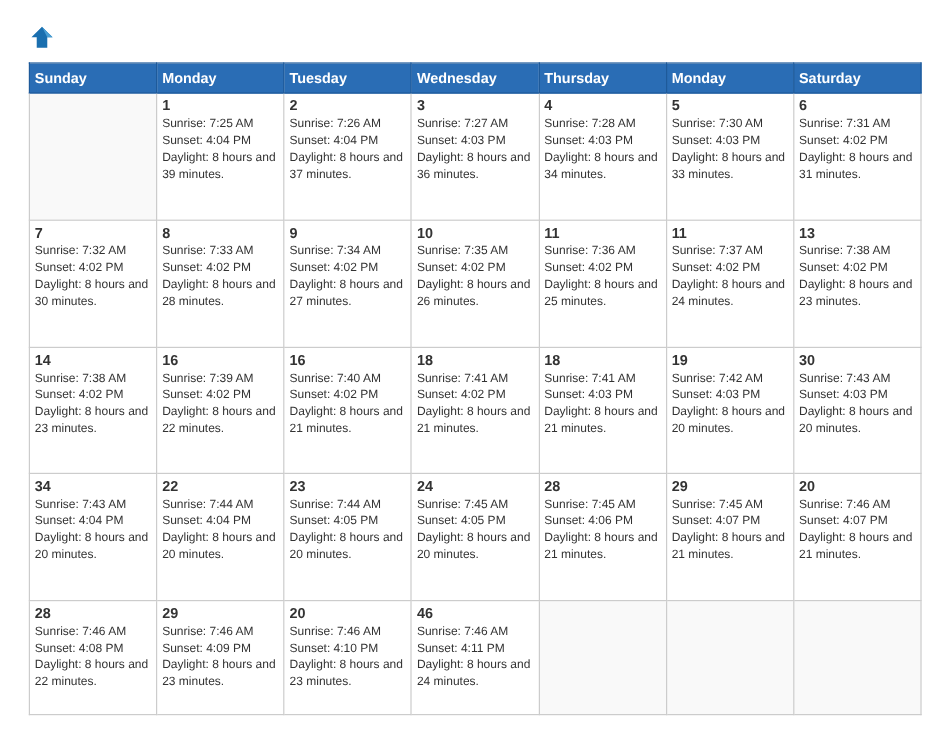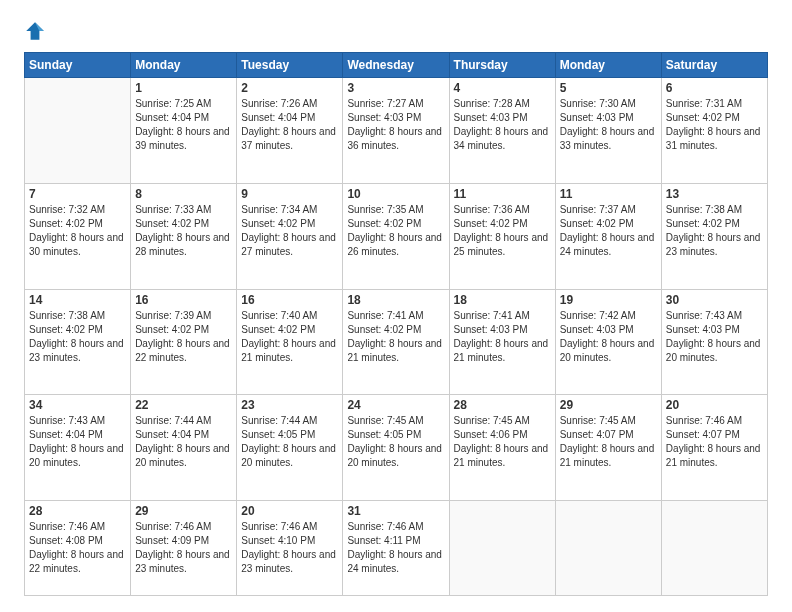--- a/index.html
+++ b/index.html
@@ -256,21 +256,21 @@
           </td>
           <td>
             <span class="day-number">29</span>
             <div class="cell-text">Sunrise: 7:46 AM<br>Sunset: 4:09 PM<br>Daylight: 8 hours and 23 minutes.</div>
           </td>
           <td>
             <span class="day-number">20</span>
             <div class="cell-text">Sunrise: 7:46 AM<br>Sunset: 4:10 PM<br>Daylight: 8 hours and 23 minutes.</div>
           </td>
           <td>
-            <span class="day-number">31</span>
+            <span class="day-number">46</span>
             <div class="cell-text">Sunrise: 7:46 AM<br>Sunset: 4:11 PM<br>Daylight: 8 hours and 24 minutes.</div>
           </td>
           <td class="empty"></td>
           <td class="empty"></td>
           <td class="empty"></td>
         </tr>
       </tbody>
   </table>
 </div>
 

